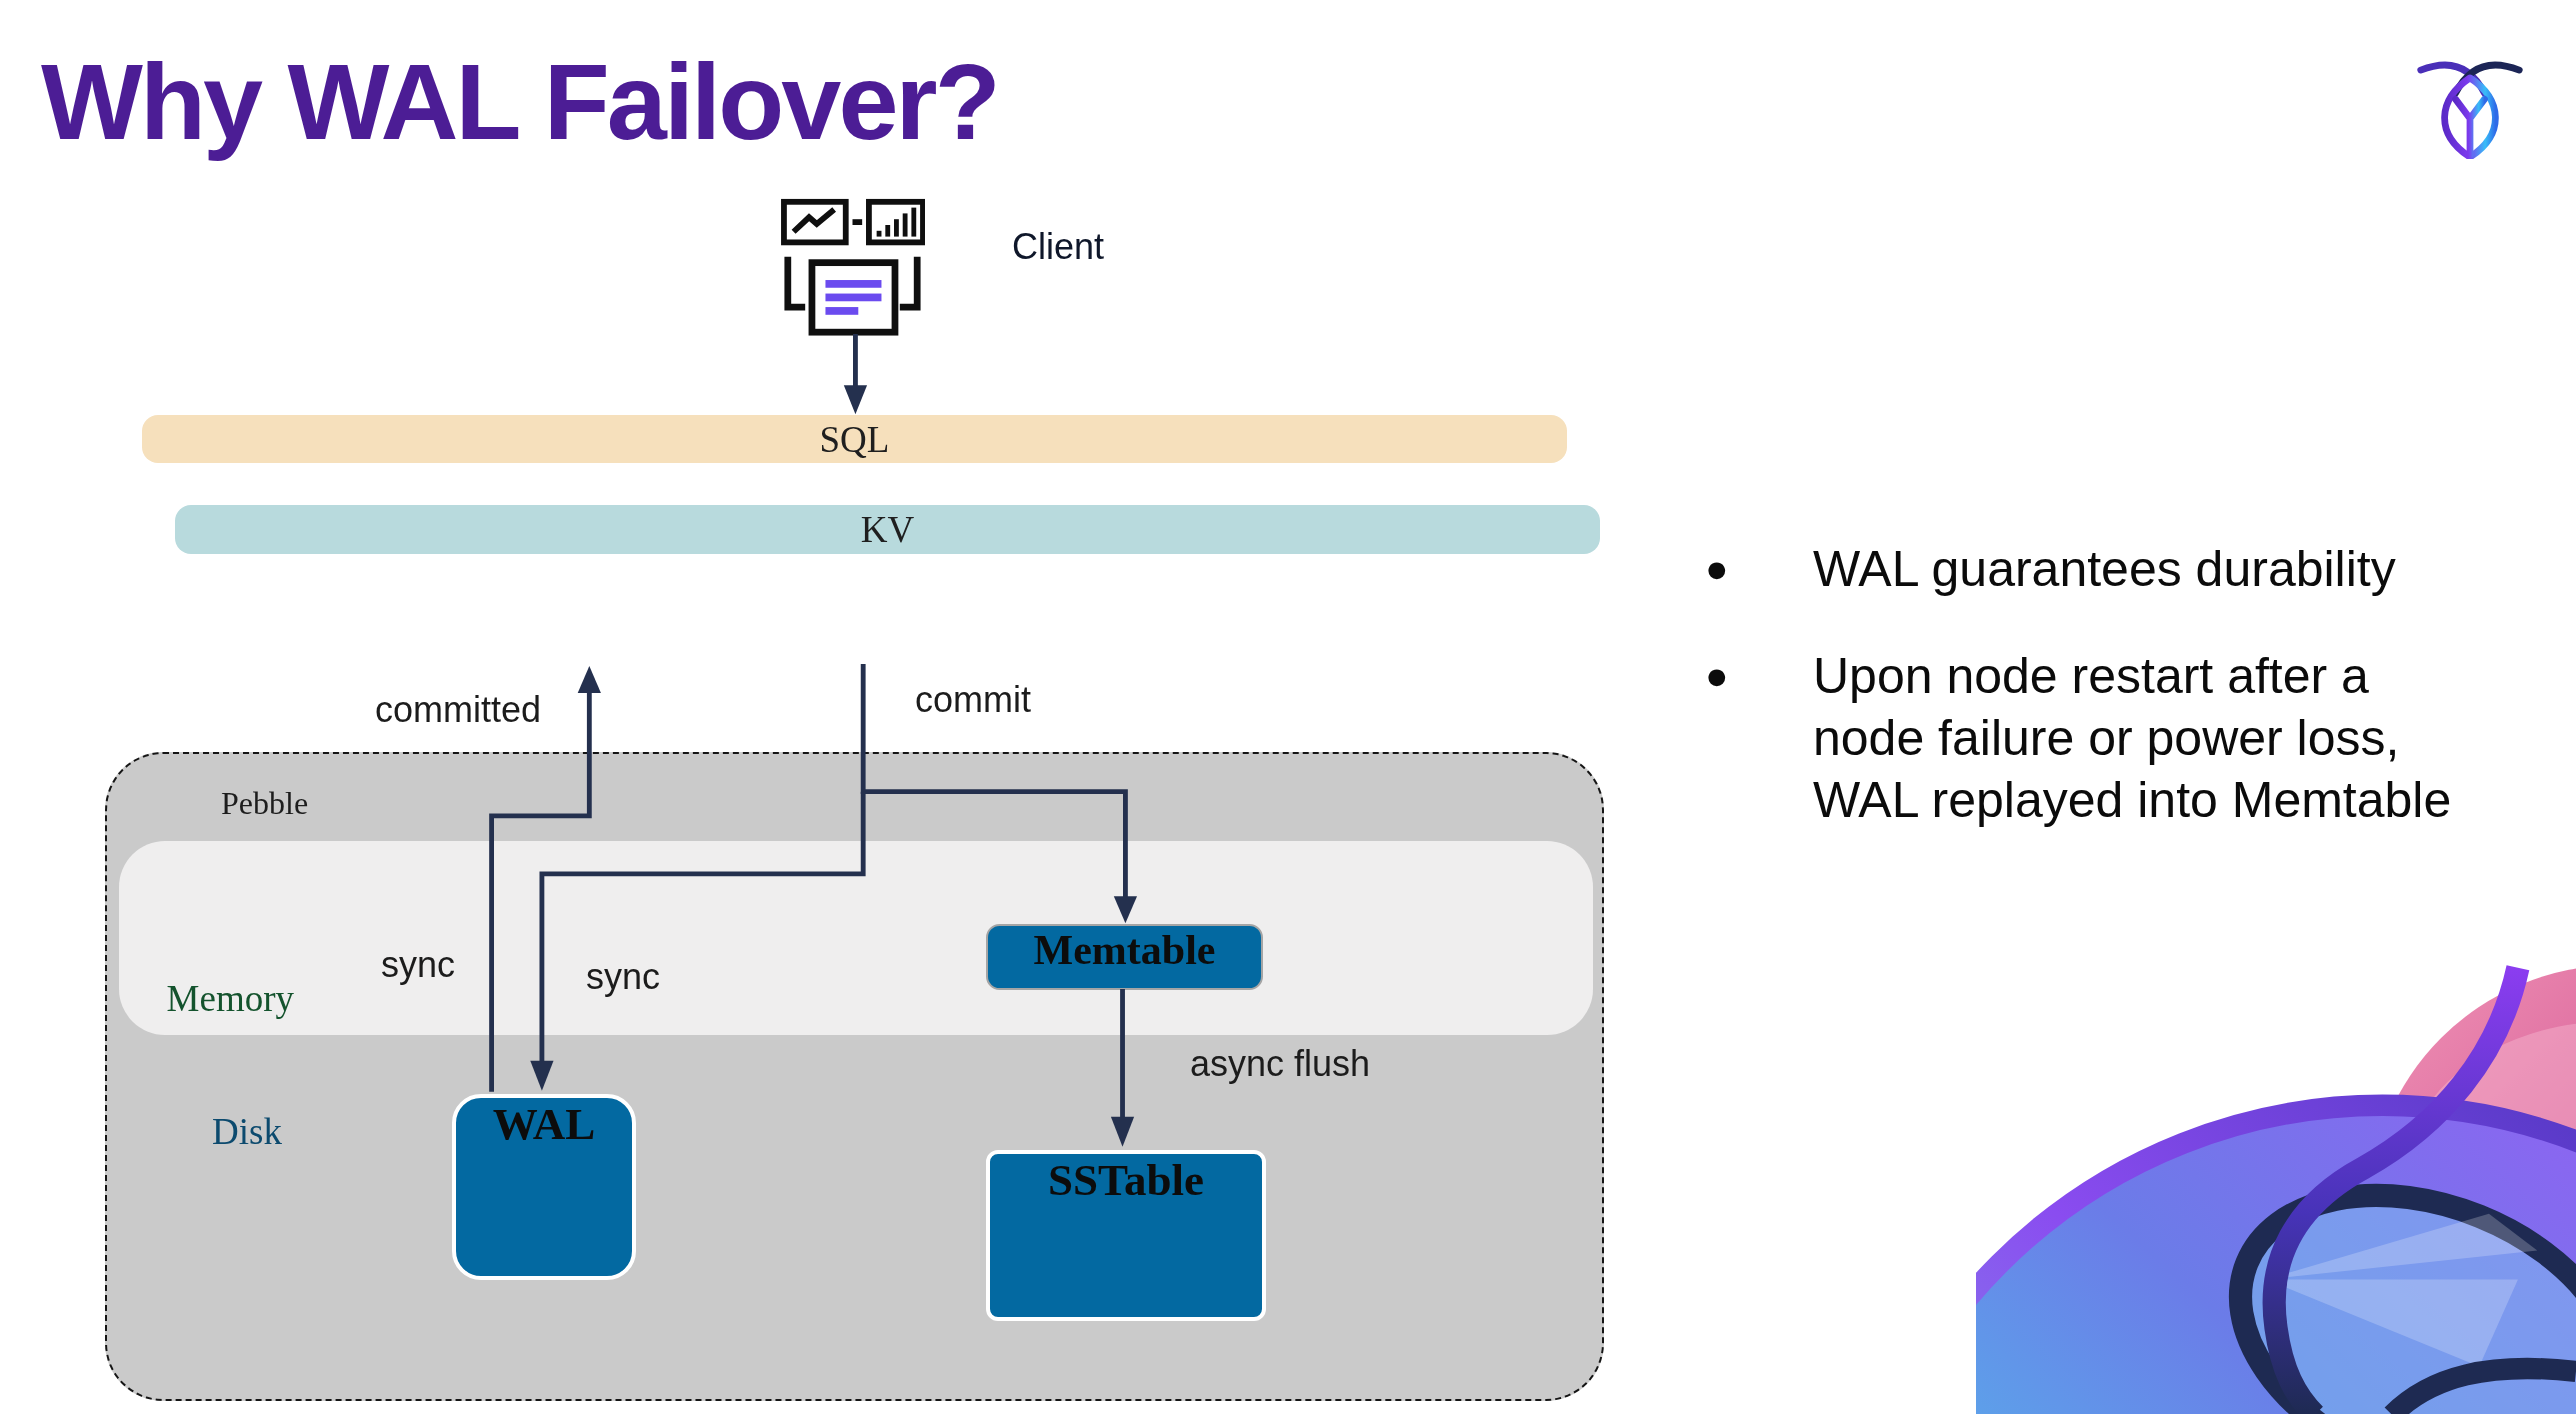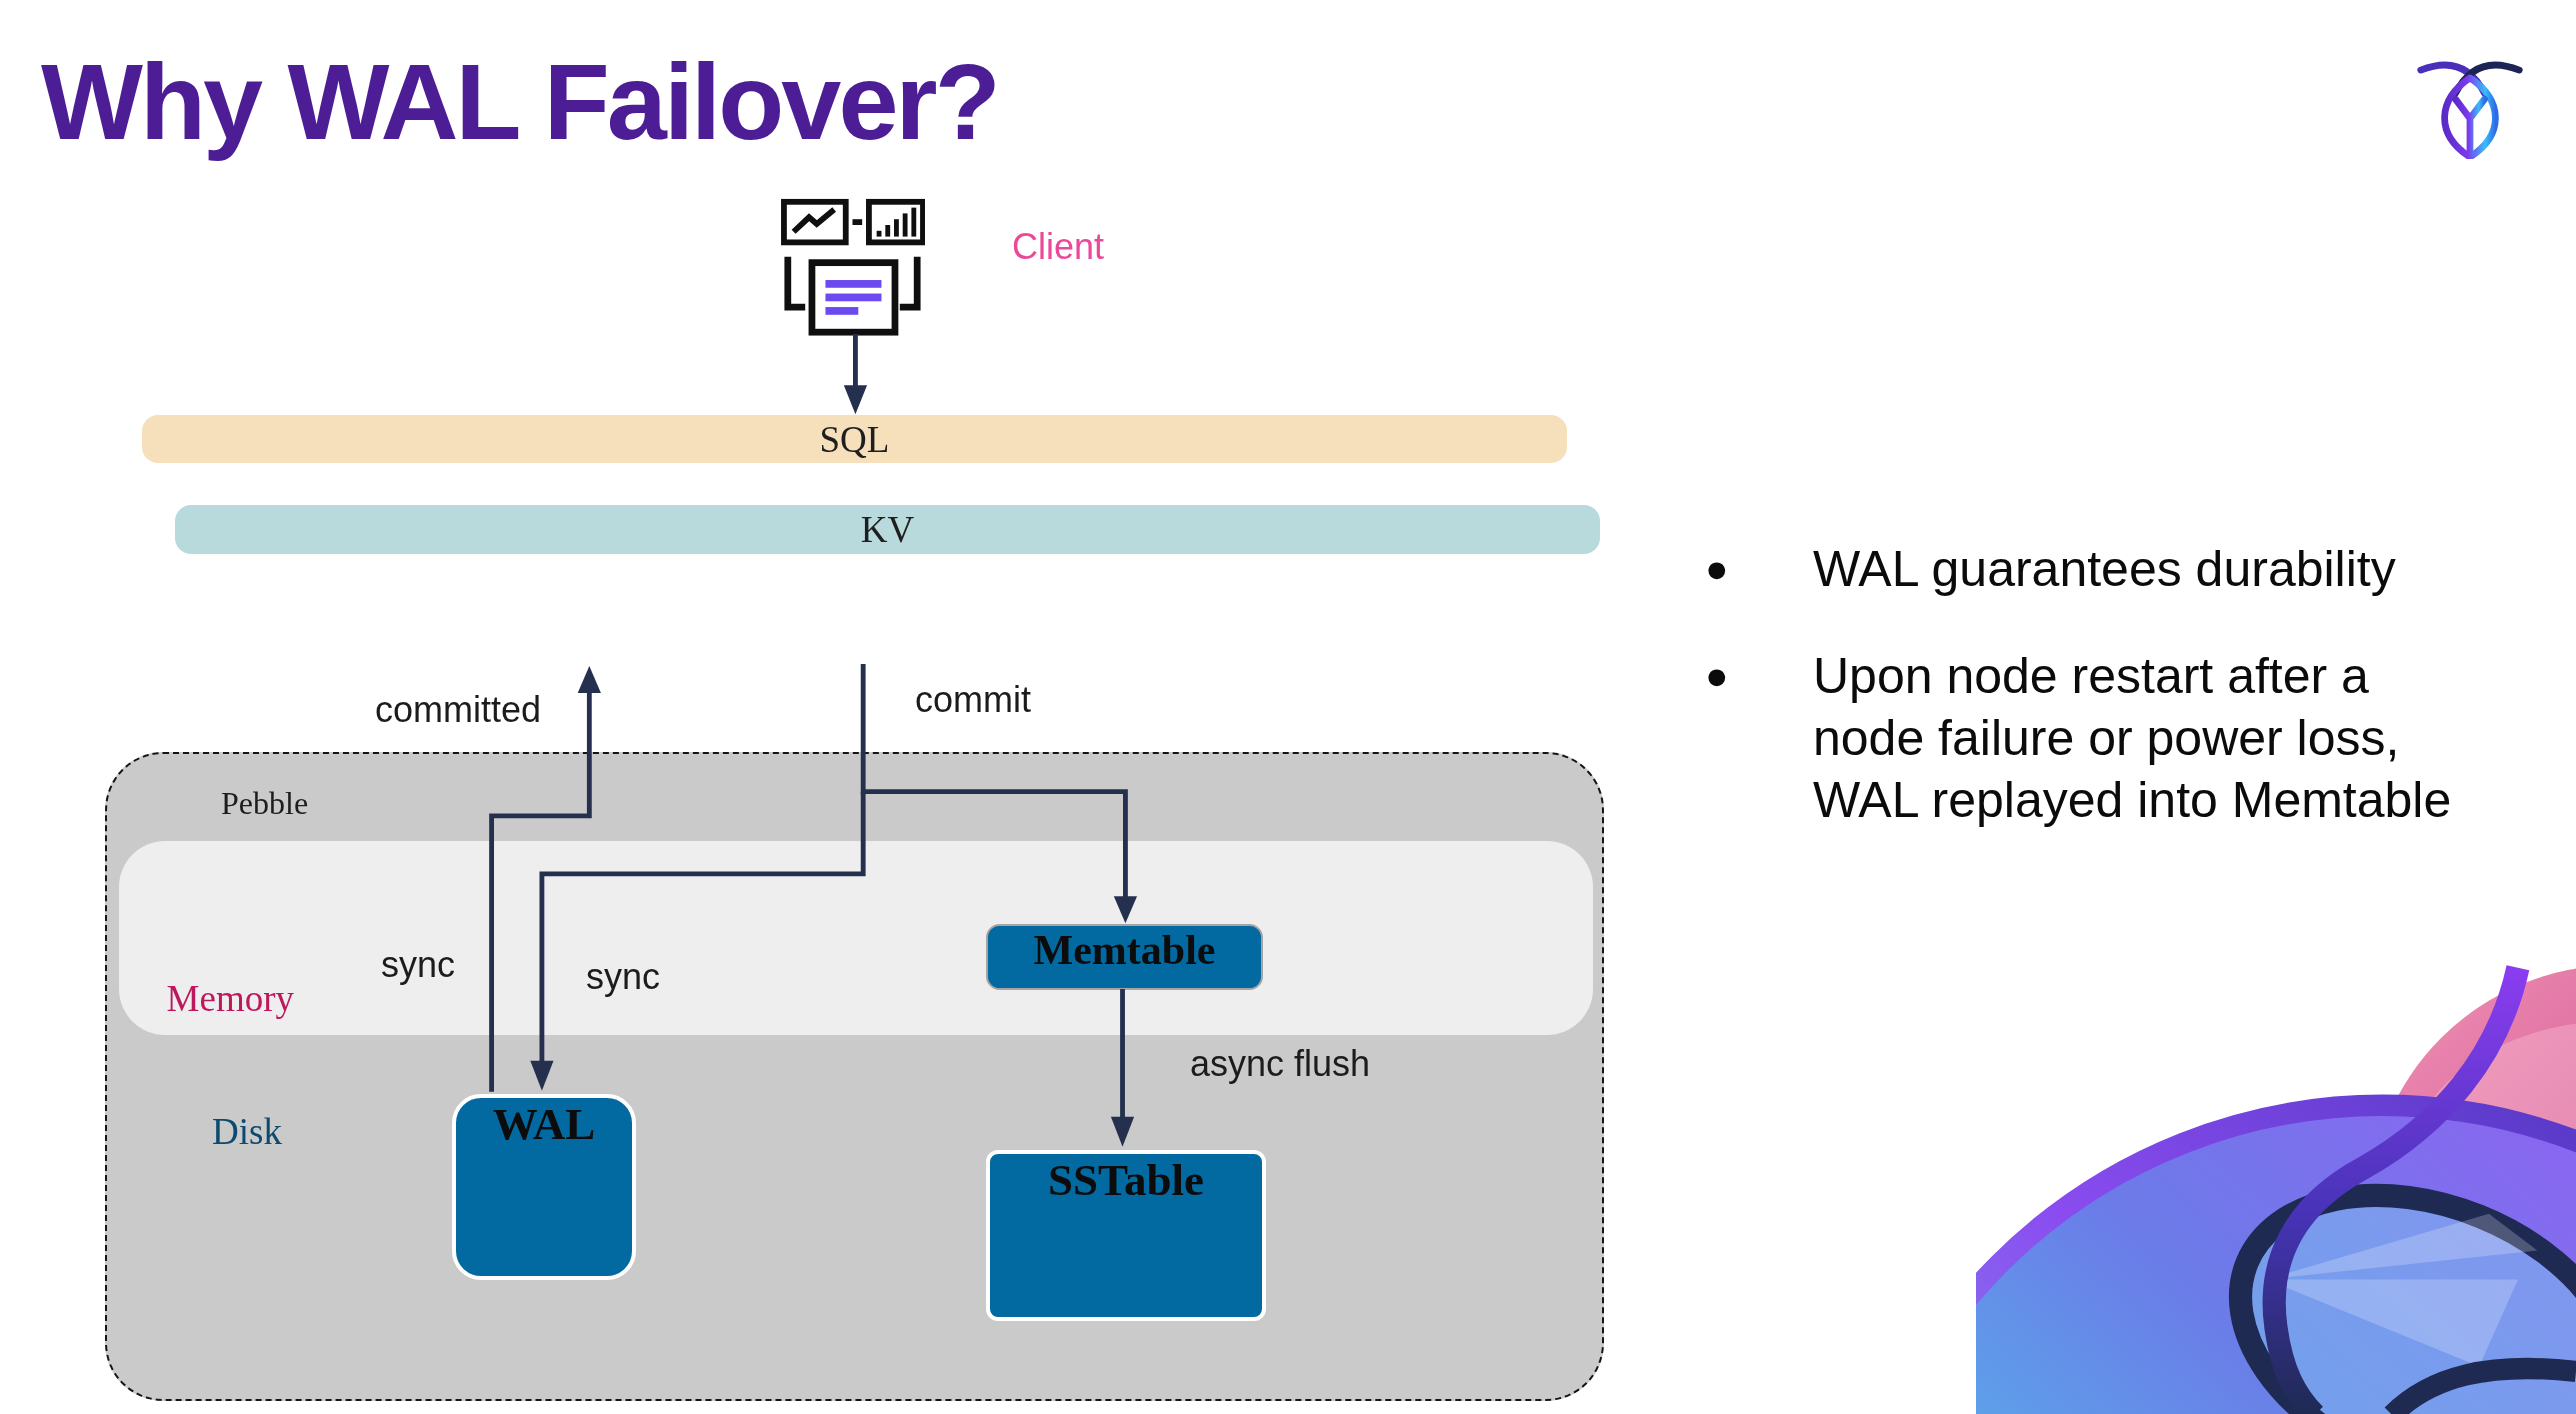--- a/index.html
+++ b/index.html
@@ -8,39 +8,39 @@
 
   
   .title{position:absolute;left:41px;top:39px;font-size:108px;font-weight:bold;
          letter-spacing:-2.9px;color:#4c1d95;font-family:"Liberation Sans","DejaVu Sans",sans-serif;}
 
   
   .logo{position:absolute;left:2411px;top:45px;width:118px;height:114px;}
 
   
   .client-icon{position:absolute;left:780px;top:197px;width:145px;height:140px;}
-  .client-label{position:absolute;left:1012px;top:226px;font-size:36px;color:#ec4899;}
+  .client-label{position:absolute;left:1012px;top:226px;font-size:36px;color:#0f172a;}
 
   
   .bar{position:absolute;left:142px;width:1425px;border-radius:16px;
        display:flex;align-items:center;justify-content:center;
        font-family:"Liberation Serif","DejaVu Serif",serif;color:#1f1f1f;}
   .bar-sql{top:415px;height:48px;background:#F6E0BC;font-size:37px;}
   .bar-kv{top:505px;height:49px;background:#B8DADD;font-size:37px;margin-left:33px;}
   .bar-storage{top:578px;height:85px;background:#D5CFE4;font-size:40px;}
 
   
   .pebble{position:absolute;left:105px;top:752px;width:1499px;height:649px;
           background:#CACACA;border:2.9px dashed #151515;border-radius:58px;box-sizing:border-box;}
   .pebble-label{position:absolute;left:114px;top:31px;font-size:32px;
           font-family:"Liberation Serif","DejaVu Serif",serif;color:#1d1d1d;}
   .memory-band{position:absolute;left:11.6px;top:87px;width:1474px;height:194px;
           background:#EFEEEE;border-radius:46px;}
   .memory-label{position:absolute;left:48px;bottom:15.5px;font-size:37px;
-          font-family:"Liberation Serif","DejaVu Serif",serif;color:#be185d;}
+          font-family:"Liberation Serif","DejaVu Serif",serif;color:#14532d;}
   .disk-label{position:absolute;left:105px;top:356px;font-size:37px;
           font-family:"Liberation Serif","DejaVu Serif",serif;color:#0c4a6e;}
 
   
   .node{position:absolute;background:#0369a1;display:flex;align-items:flex-start;justify-content:center;
         font-family:"Liberation Serif","DejaVu Serif",serif;font-weight:bold;color:#0c0c0c;box-sizing:border-box;}
   .node-wal{left:345px;top:340px;width:184px;height:186px;border:4.8px solid #ffffff;border-radius:29px;font-size:45px;}
   .node-memtable{left:879px;top:170px;width:277px;height:66px;border:2.9px solid #A5A5A5;border-radius:13.5px;font-size:42px;}
   .node-sstable{left:879px;top:396px;width:280px;height:171px;border:4.8px solid #ffffff;border-radius:12px;font-size:45px;}
 

